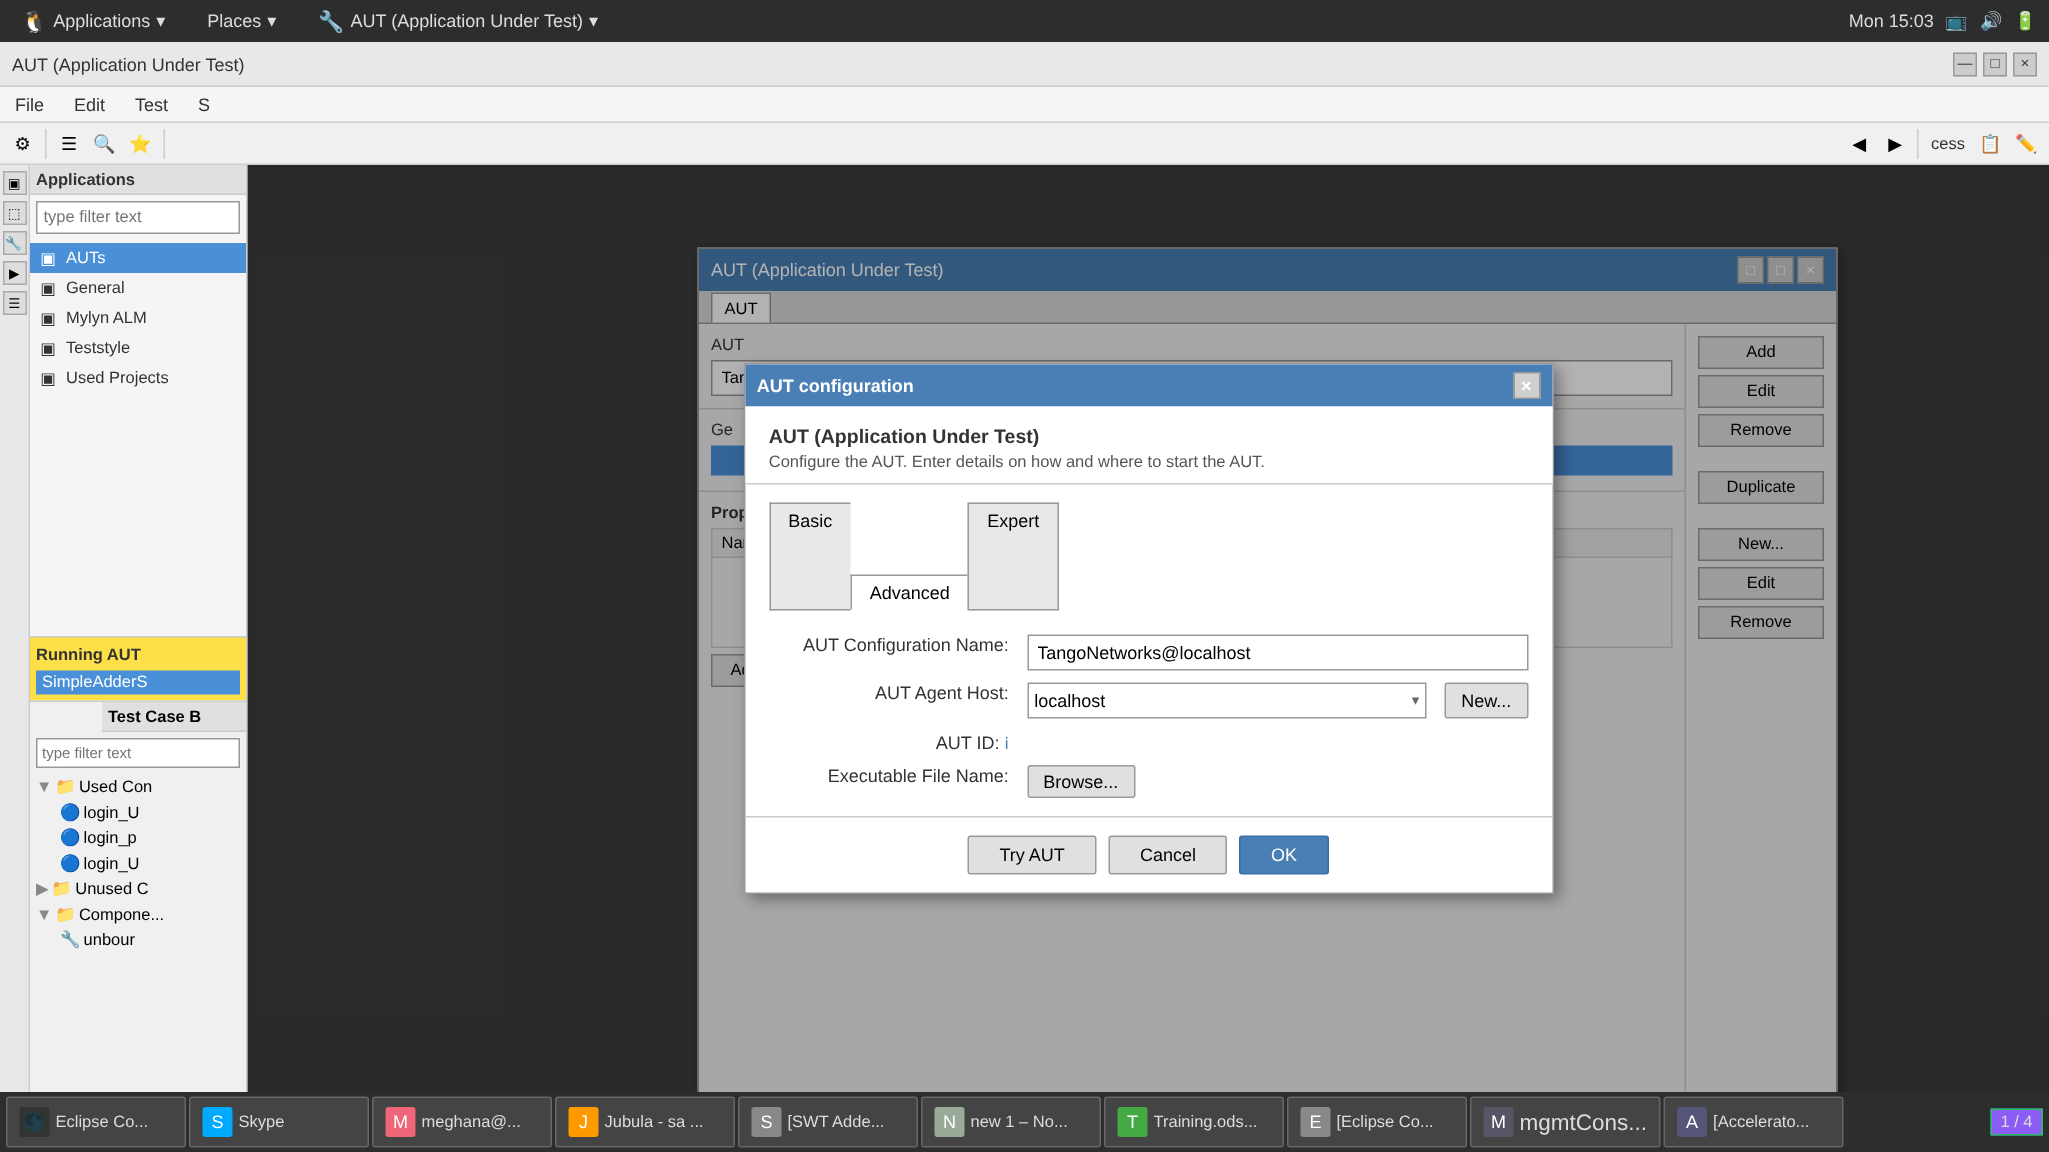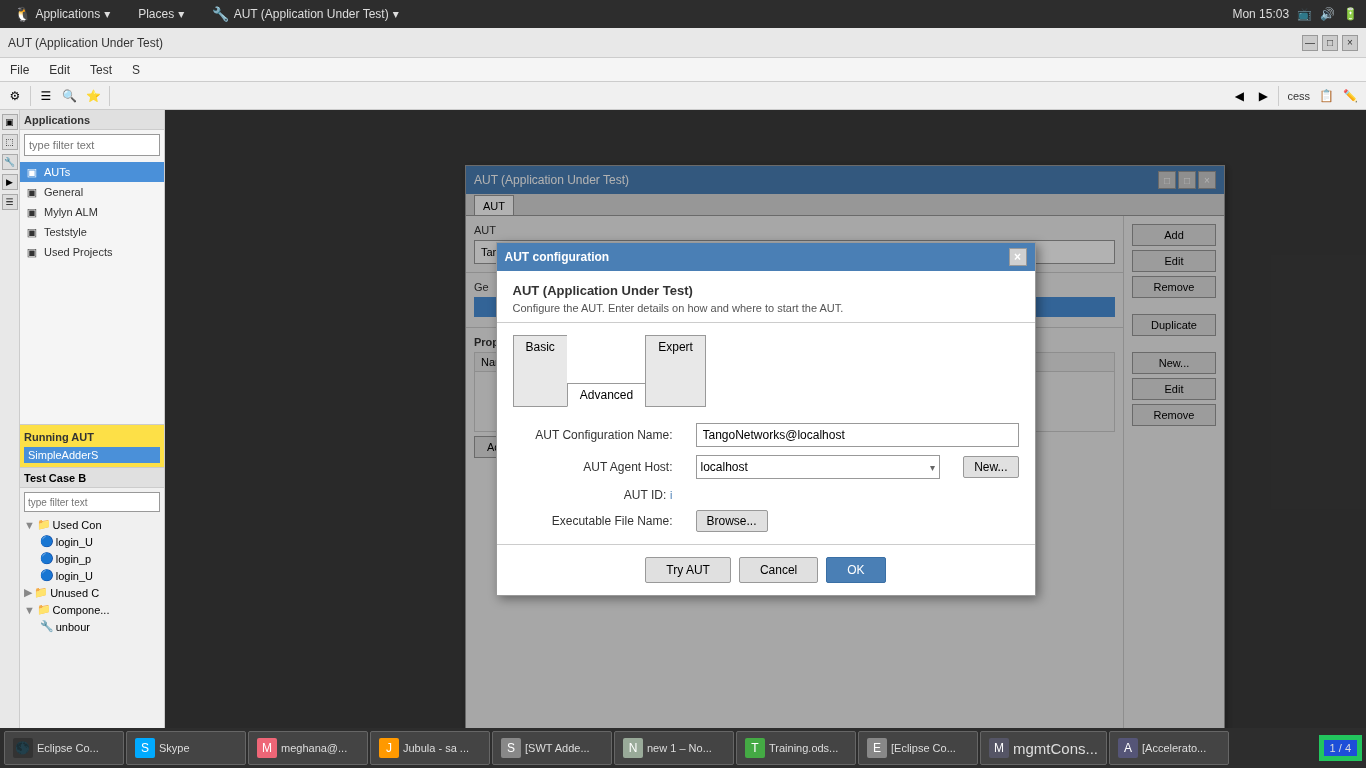--- a/index.html
+++ b/index.html
@@ -157,22 +157,22 @@
       border-radius: 2px;
       display: flex; align-items: center; justify-content: center;
       font-size: 14px;
     }
     .taskbar-right {
       margin-left: auto;
       display: flex; align-items: center; gap: 4px;
       color: #ddd; font-size: 11px;
     }
     .page-indicator {
-      background: #1d4ed8;
-      border: 5px solid #22c55e;
+      background: #8b5cf6;
+      border: 1px solid #22c55e;
       padding: 2px 6px;
       font-size: 11px;
       color: #ddd;
     }
 
     
     .dialog-overlay {
       position: absolute;
       top: 0; left: 0; right: 0; bottom: 0;
       background: rgba(0,0,0,0.3);
@@ -229,21 +229,21 @@
     .dialog-tab {
       padding: 4px 12px;
       border: 1px solid #999;
       background: #e8e8e8;
       font-size: 12px; cursor: pointer;
       border-right: none;
     }
     .dialog-tab:last-child { border-right: 1px solid #999; }
     .dialog-tab.active { background: white; border-bottom-color: white; margin-top: 48px; }
     .form-row {
-      display: flex; align-items: center; gap: 23px;
+      display: flex; gap: 12px;
     }
     .form-label {
       width: 160px;
       font-size: 12px; color: #333;
       text-align: right;
       flex-shrink: 0;
     }
     .form-input {
       flex: 1;
       height: 24px;
@@ -478,21 +478,21 @@
           <span>Used Projects</span>
         </div>
       </div>
 
       <div style="border-top:1px solid #ccc; padding:4px; background:#fde047;">
         <div style="font-size:11px; color:#333; font-weight:bold; padding:2px 0;">Running AUT</div>
         <div style="background:#4a90d9; color:white; padding:2px 4px; font-size:11px; margin-top:2px; cursor:pointer;">SimpleAdderS</div>
       </div>
 
       <div style="border-top:1px solid #ccc; background:#f0f0f0; flex:1; display:flex; flex-direction:column;">
-        <div style="height:20px; background:#e0e0e0; border-bottom:1px solid #ccc; display:flex; align-items:center; padding:0 4px; font-size:11px; font-weight:bold;">
+        <div style="height:20px; background:#e0e0e0; border-bottom:1px solid #ccc; display:flex; align-items:center; padding:0 4px; font-size:11px; font-weight:bold;margin-left:48px;">
           <span>Test Case B</span>
         </div>
         <div style="padding:4px;">
           <input type="text" style="width: 100%; height: 20px; border: 1px solid rgb(153, 153, 153); font-size: 10px; padding: 1px 3px;" placeholder="type filter text">
         </div>
 
         <div style="flex:1; overflow-y:auto; font-size:11px;">
 
           <div style="display:flex; align-items:center; padding:2px 4px; cursor:pointer;">
             <span style="color:#888; margin-right:2px;">▼</span>

